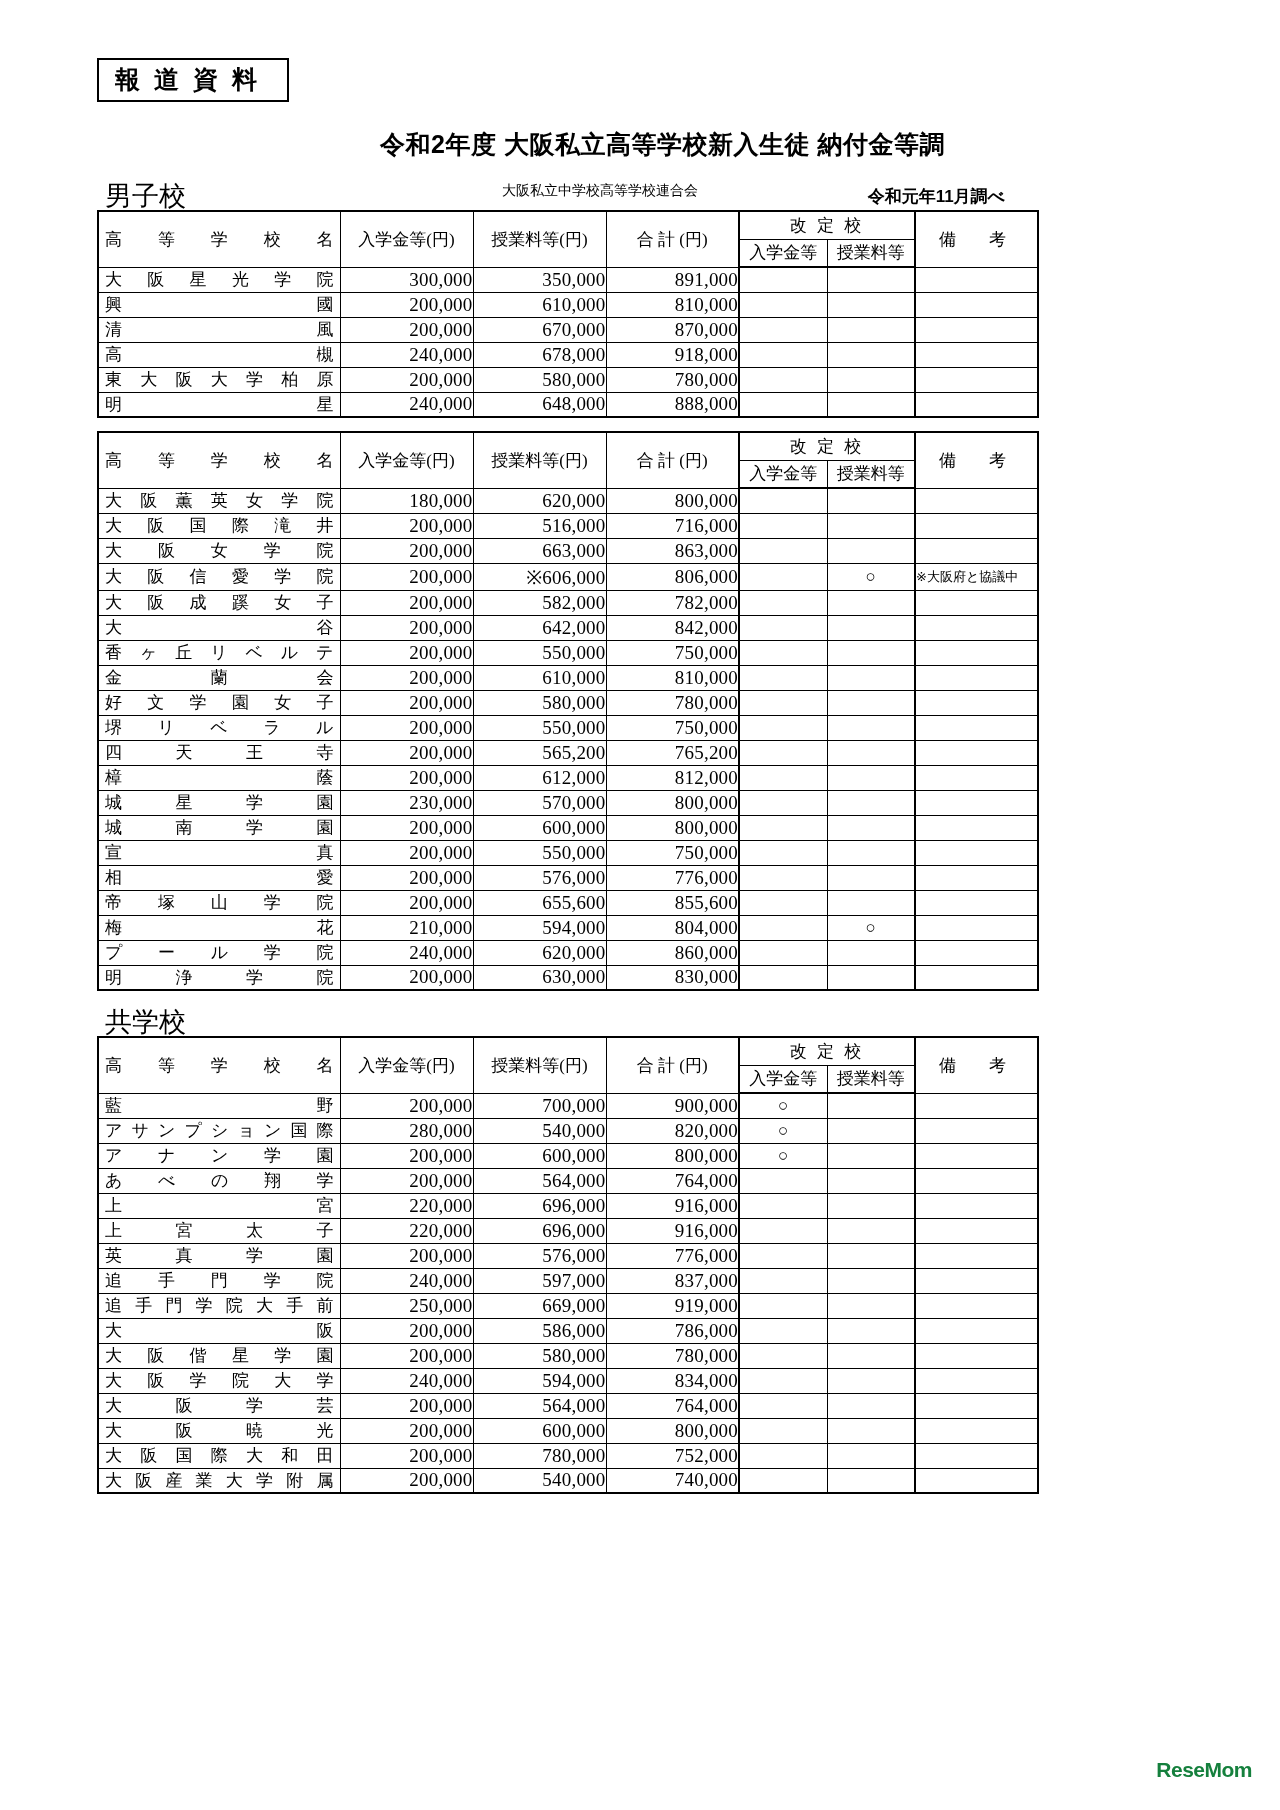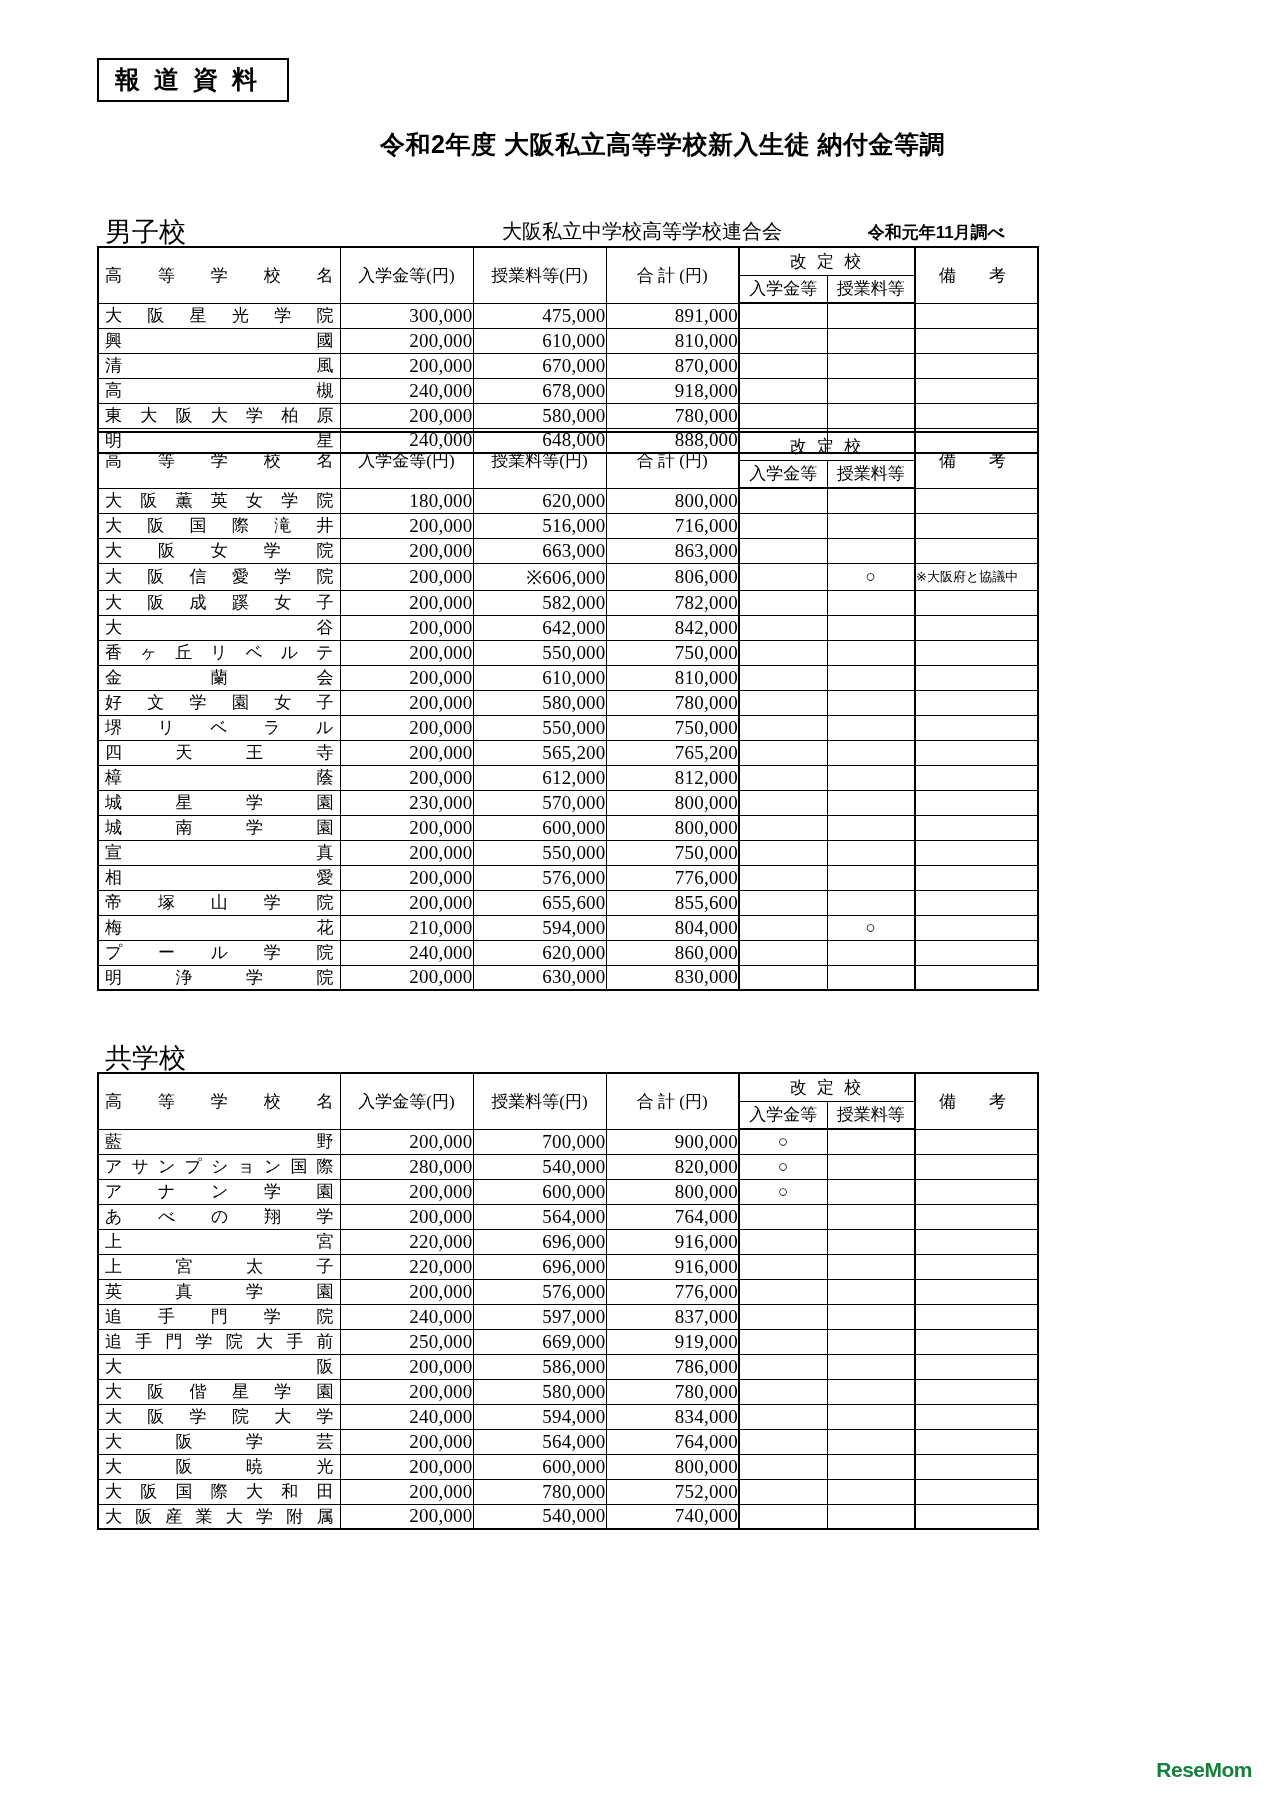--- a/index.html
+++ b/index.html
@@ -28,29 +28,29 @@
     position:absolute; left:0; right:0; top:128px;
     text-align:center;
     font-size:25px; font-weight:bold;
     font-family:"Liberation Sans","DejaVu Sans",sans-serif;
     letter-spacing:0.5px;
     margin-left:45px;
   }
 
   
   .section { position:absolute; left:97px; width:1088px; }
-  .sec-head { position:relative; height:34px;margin-top:36px; }
+  .sec-head { position:relative; height:34px; }
   .sec-title {
     position:absolute; left:8px; bottom:-4px;
     font-size:27px;
     font-family:"Liberation Serif","DejaVu Serif",serif;
   }
   .sec-org {
-    position:absolute; left:405px; bottom:1px;
-    font-size:20px;
+    position:absolute; left:405px; bottom:10px;
+    font-size:14px;
     font-family:"Liberation Sans","DejaVu Sans",sans-serif;
   }
   .sec-date {
     position:absolute; right:180px; bottom:2px;
     font-size:17px; font-weight:bold;
     font-family:"Liberation Sans","DejaVu Sans",sans-serif;
     white-space:nowrap;
   }
 
   
@@ -162,21 +162,21 @@
                 <span class="name-spread">
                   <span>大</span>
                   <span>阪</span>
                   <span>星</span>
                   <span>光</span>
                   <span>学</span>
                   <span>院</span>
                 </span>
               </td>
               <td class="num">300,000</td>
-              <td class="num">475,000</td>
+              <td class="num">350,000</td>
               <td class="num">891,000</td>
               <td class="ctr circle thick-left"></td>
               <td class="ctr circle"></td>
               <td class="note-txt thick-left"></td>
             </tr>
             <tr>
               <td>
                 <span class="name-spread">
                   <span>興</span>
                   <span>國</span>

